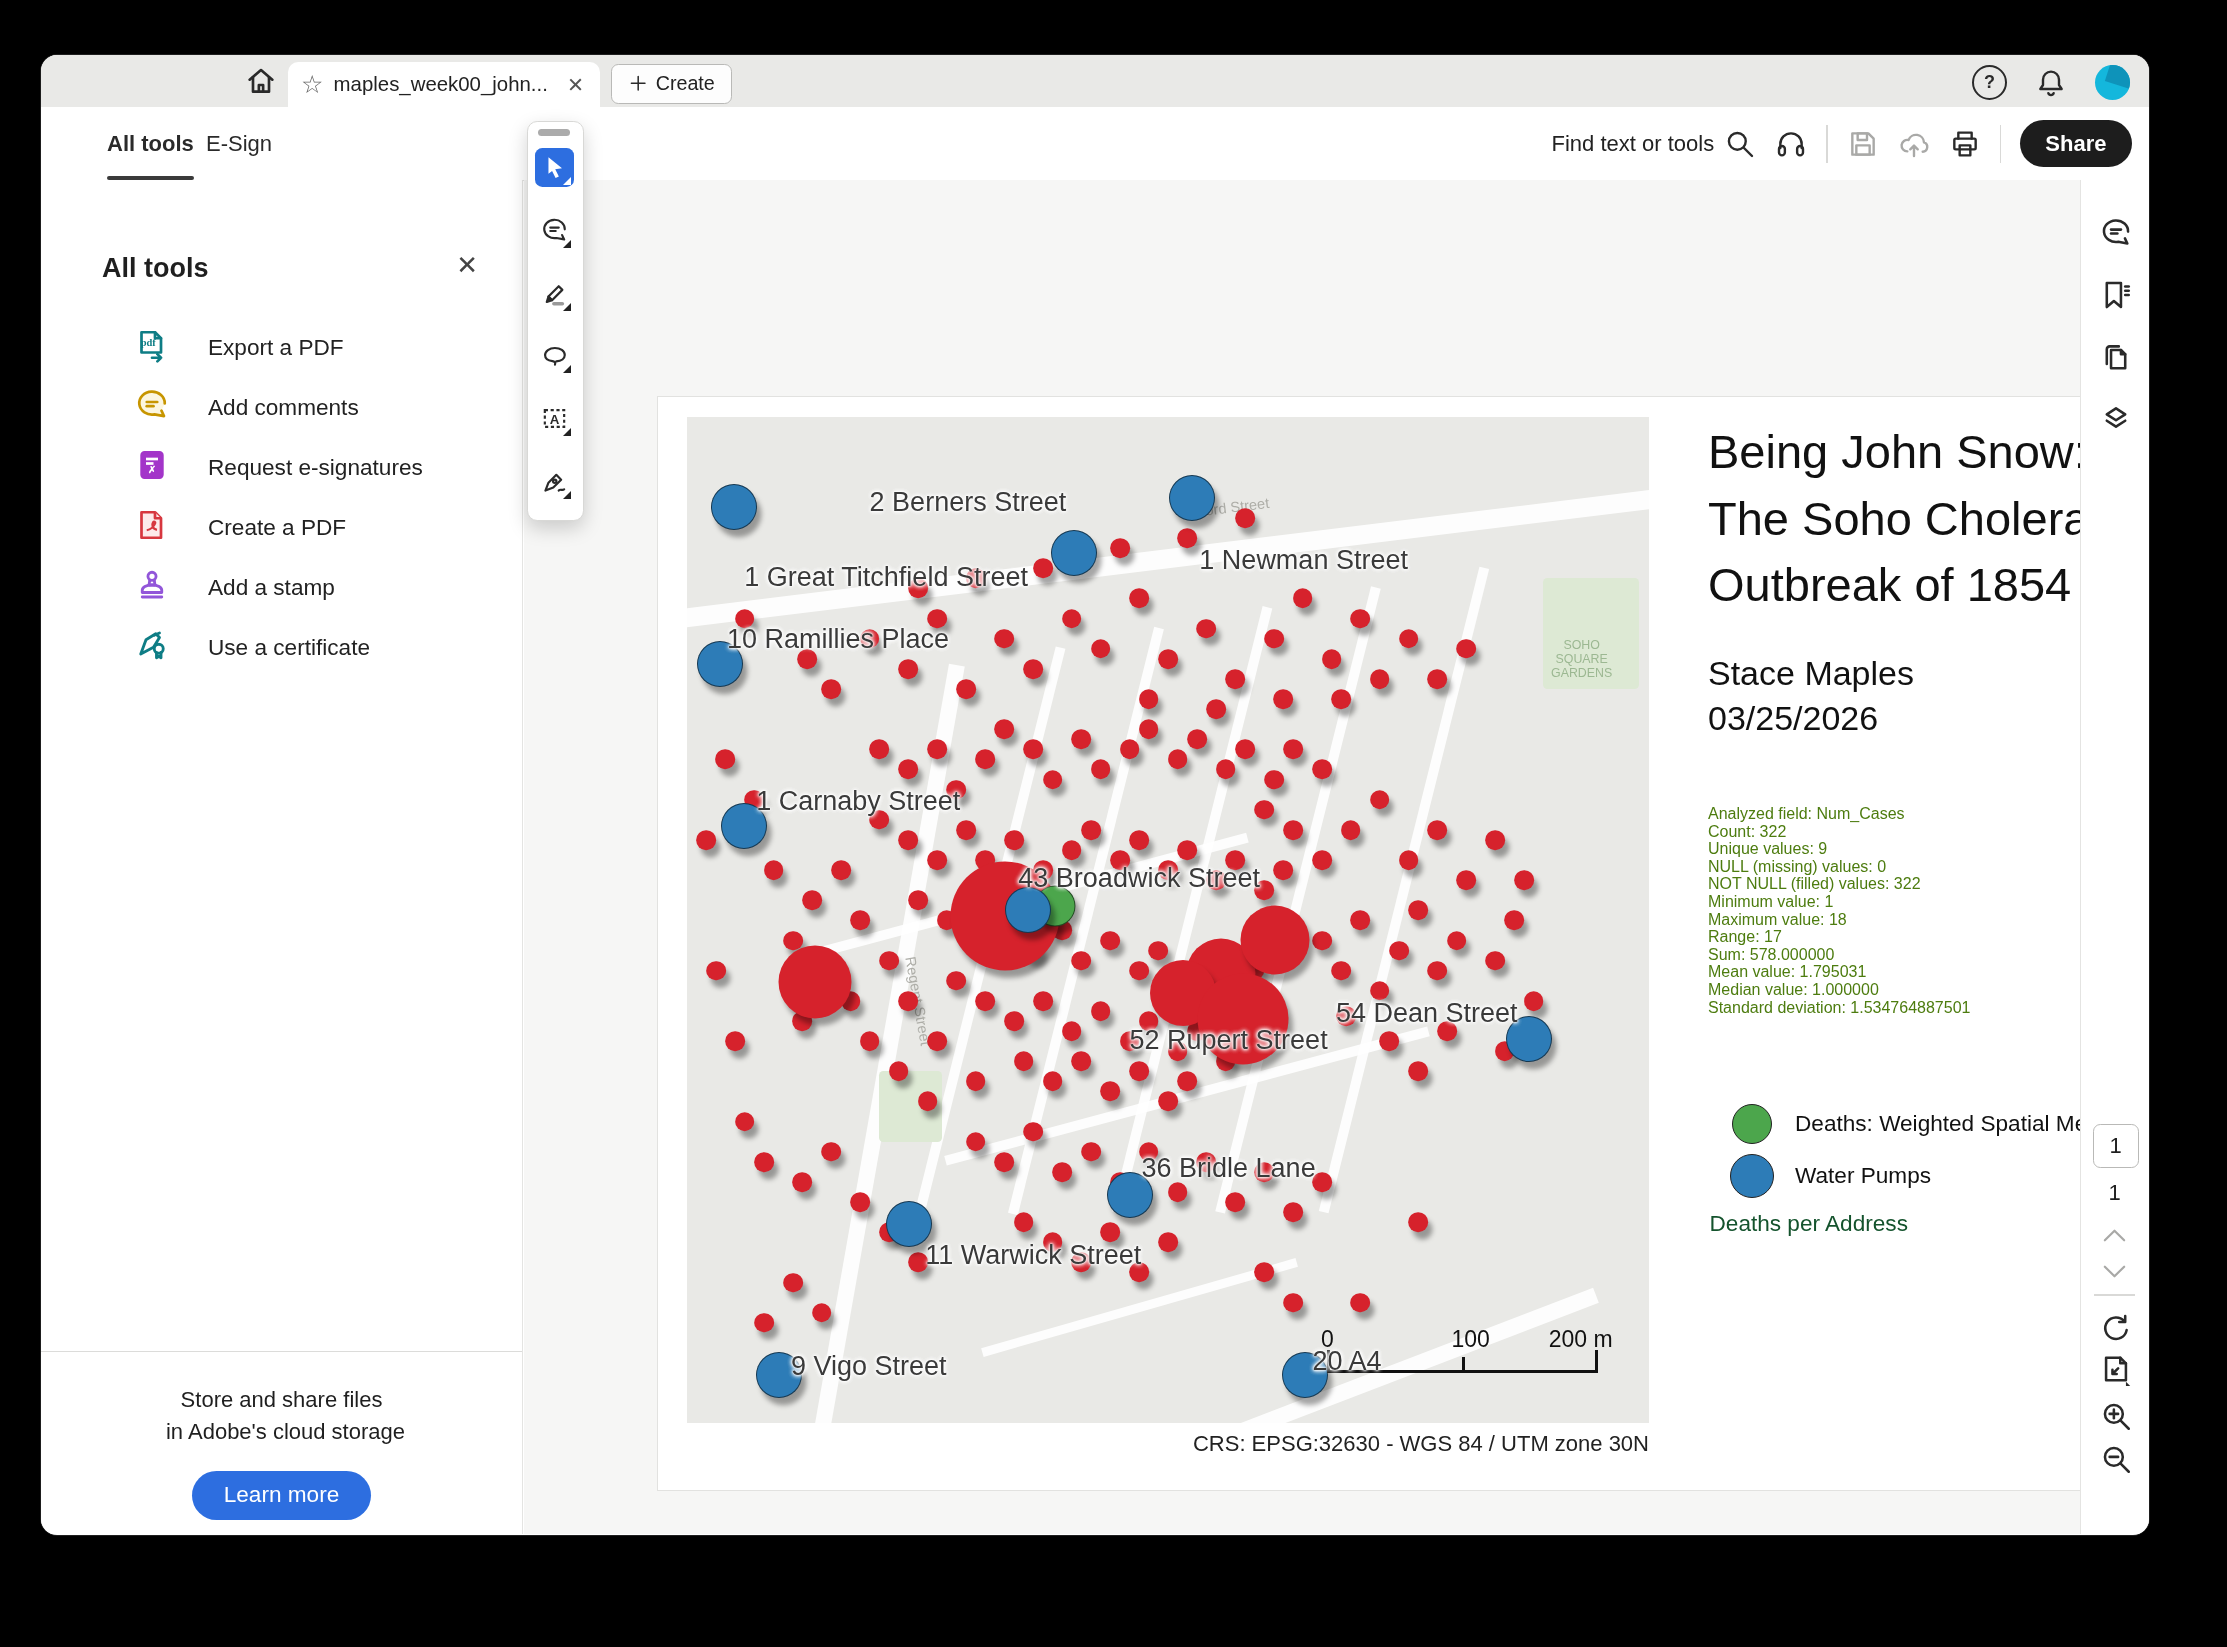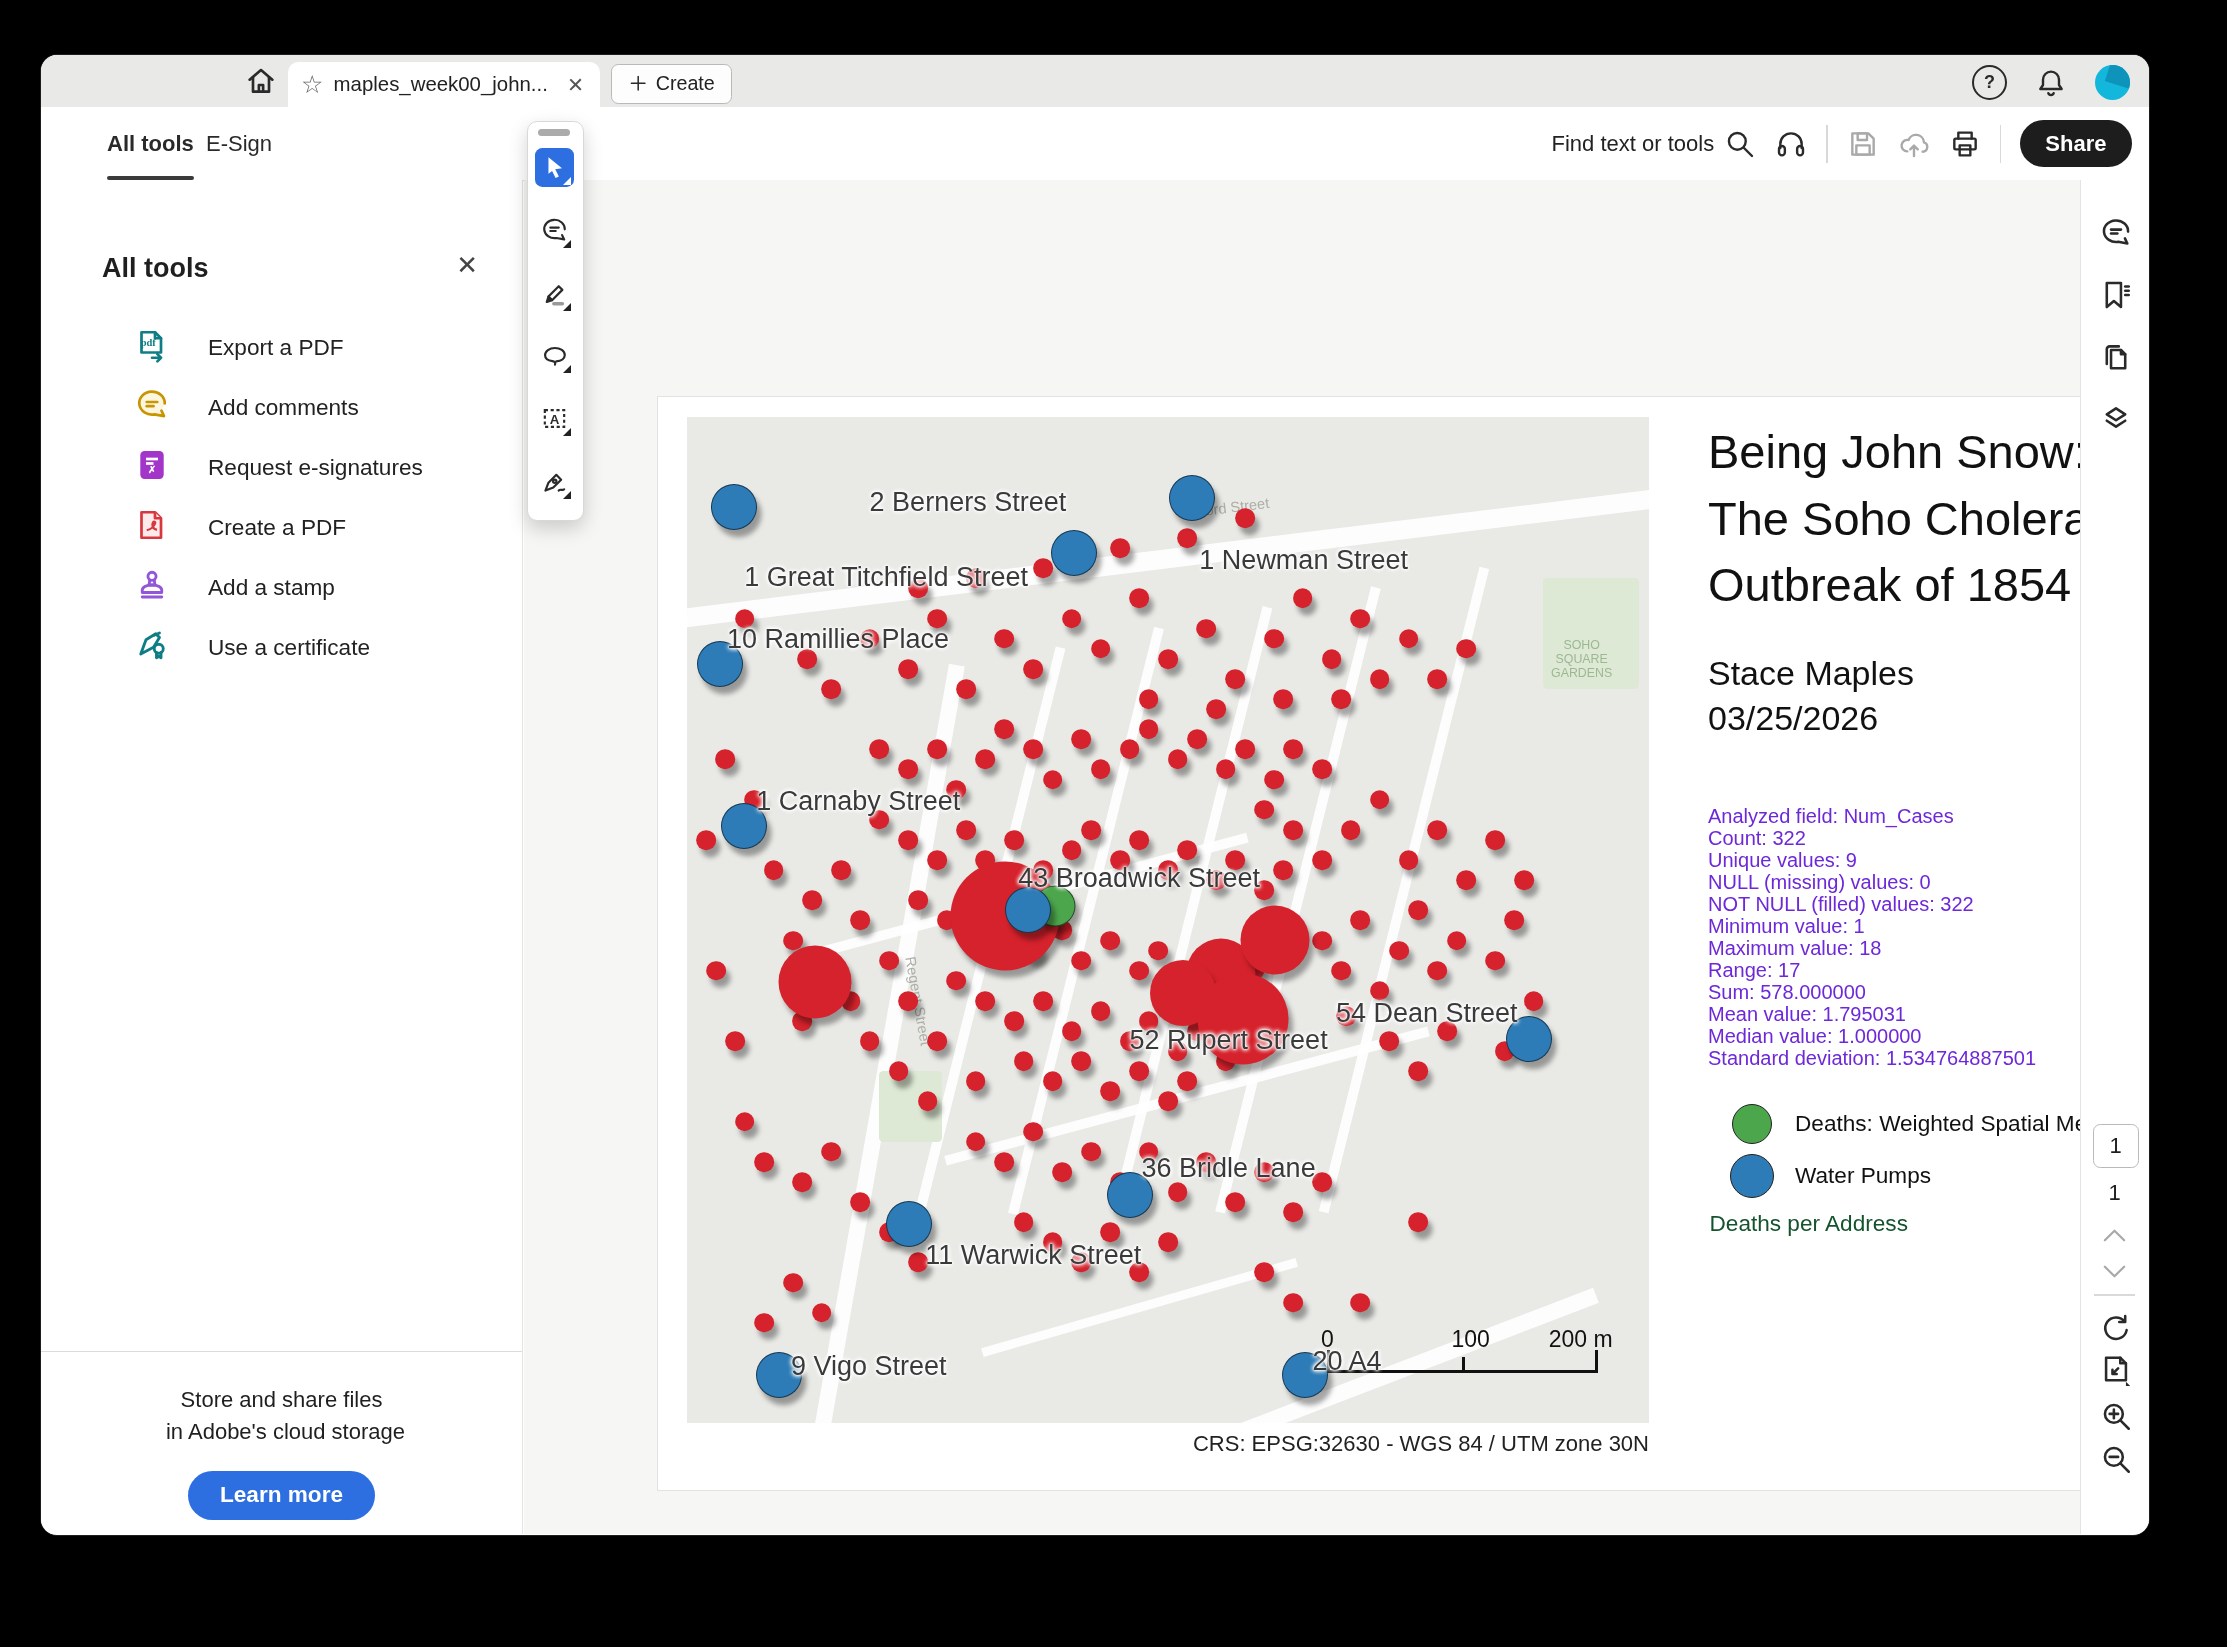--- a/index.html
+++ b/index.html
@@ -39,21 +39,21 @@
   #sidebar{position:absolute;left:0;top:125px;width:481px;height:1354px;background:#fff;border-right:1.5px solid #e4e4e2;}
   #sb-head{position:absolute;left:61px;top:73px;font-size:27px;font-weight:bold;}
   #sb-close{position:absolute;right:44px;top:70px;font-size:26px;color:#444;}
   #sb-list{position:absolute;left:0;top:138px;width:100%;}
   .sb-item{height:60px;display:flex;align-items:center;padding-left:93px;gap:38px;font-size:22.6px;color:#222;}
   .sb-item svg{width:36px;height:36px;flex:0 0 36px;}
   #sb-promo{position:absolute;left:0;bottom:0;width:100%;height:182px;border-top:1.5px solid #dcdcda;text-align:center;}
   #sb-promo .l1{margin-top:35px;font-size:22px;}
   #sb-promo .l2{margin-top:5.8px;font-size:22px;padding-left:8px;}
   #learn-more{display:inline-block;margin-top:26px;padding:11.7px 32px;background:#2d6ee0;color:#fff;
-    font-size:22.6px;font-weight:bold;border-radius:28px;}
+    font-size:22.6px;font-weight:normal;border-radius:28px;}
   
   #floatbar{position:absolute;left:486px;top:66px;width:55px;height:398px;background:#fff;border:1.5px solid #d8d8d6;
     border-radius:10.2px;box-shadow:0 7.3px 19px rgba(0,0,0,.18);}
   #floatbar .handle{position:absolute;left:10.2px;top:7.3px;width:32px;height:6.6px;border-radius:3.6px;background:#ababab;}
   .ftool{position:absolute;left:6.6px;width:39px;height:39px;border-radius:7.3px;display:flex;align-items:center;justify-content:center;}
   .ftool svg{width:29px;height:29px;}
   .ftool.sel{background:#2d6ee0;}
   .ftool .subtri{position:absolute;right:2.2px;bottom:2.2px;width:0;height:0;border-left:8px solid transparent;border-bottom:8px solid #222;}
   .ftool.sel .subtri{border-bottom-color:#fff;}
   
@@ -70,21 +70,21 @@
     text-shadow:0 0 5.1px #fff,0 0 5.1px #fff,0 0 5.1px #fff,0 0 2.2px #fff,0 0 2.2px #fff;z-index:30;}
   #scalebar{position:absolute;left:66.5%;top:91.2%;width:28.2%;height:44px;z-index:25;}
   #scalebar .bar{position:absolute;left:0;bottom:5.8px;width:100%;height:2.9px;background:#111;}
   #scalebar .tick{position:absolute;bottom:5.8px;width:2.9px;height:23px;background:#111;}
   #scalebar .tickm{position:absolute;bottom:5.8px;width:2.9px;height:16px;background:#111;left:50%;}
   #scalebar .lab{position:absolute;top:-8.7px;font-size:23px;color:#111;}
   #crs-line{position:absolute;left:29px;top:1034px;width:962px;text-align:right;font-size:22px;color:#222;}
   
   #doc-title{position:absolute;left:1050px;top:22px;width:408px;font-size:47px;line-height:1.42;color:#111;}
   #doc-author{position:absolute;left:1050px;top:254px;font-size:34px;line-height:1.32;color:#111;}
-  #doc-stats{position:absolute;left:1050px;top:408px;font-size:20px;line-height:1.10;color:#6d28d9;}
+  #doc-stats{position:absolute;left:1050px;top:408px;font-size:16px;line-height:1.10;color:#4d7c0f;}
   #doc-legend{position:absolute;left:1050px;top:707px;width:408px;}
   .leg-row{display:flex;align-items:center;margin-bottom:10.2px;}
   .leg-iconcol{width:87px;display:flex;align-items:center;justify-content:center;flex:0 0 87px;}
   .leg-circ{border-radius:50%;border:1.5px solid #222;}
   .leg-lab{font-size:22.6px;color:#111;}
   #leg-header{font-size:22.6px;color:#14532d;margin:13px 0 14.6px 1.5px;}
   
   #rightrail{position:absolute;left:2039px;top:125px;width:69px;height:1354px;background:#fff;border-left:1.5px solid #e4e4e2;}
   .rr-ic{position:absolute;left:17.5px;width:34px;height:34px;}
   #pageno-box{position:absolute;left:11.7px;top:944px;width:44px;height:42px;border:1.5px solid #b9b9b7;border-radius:7.3px;

